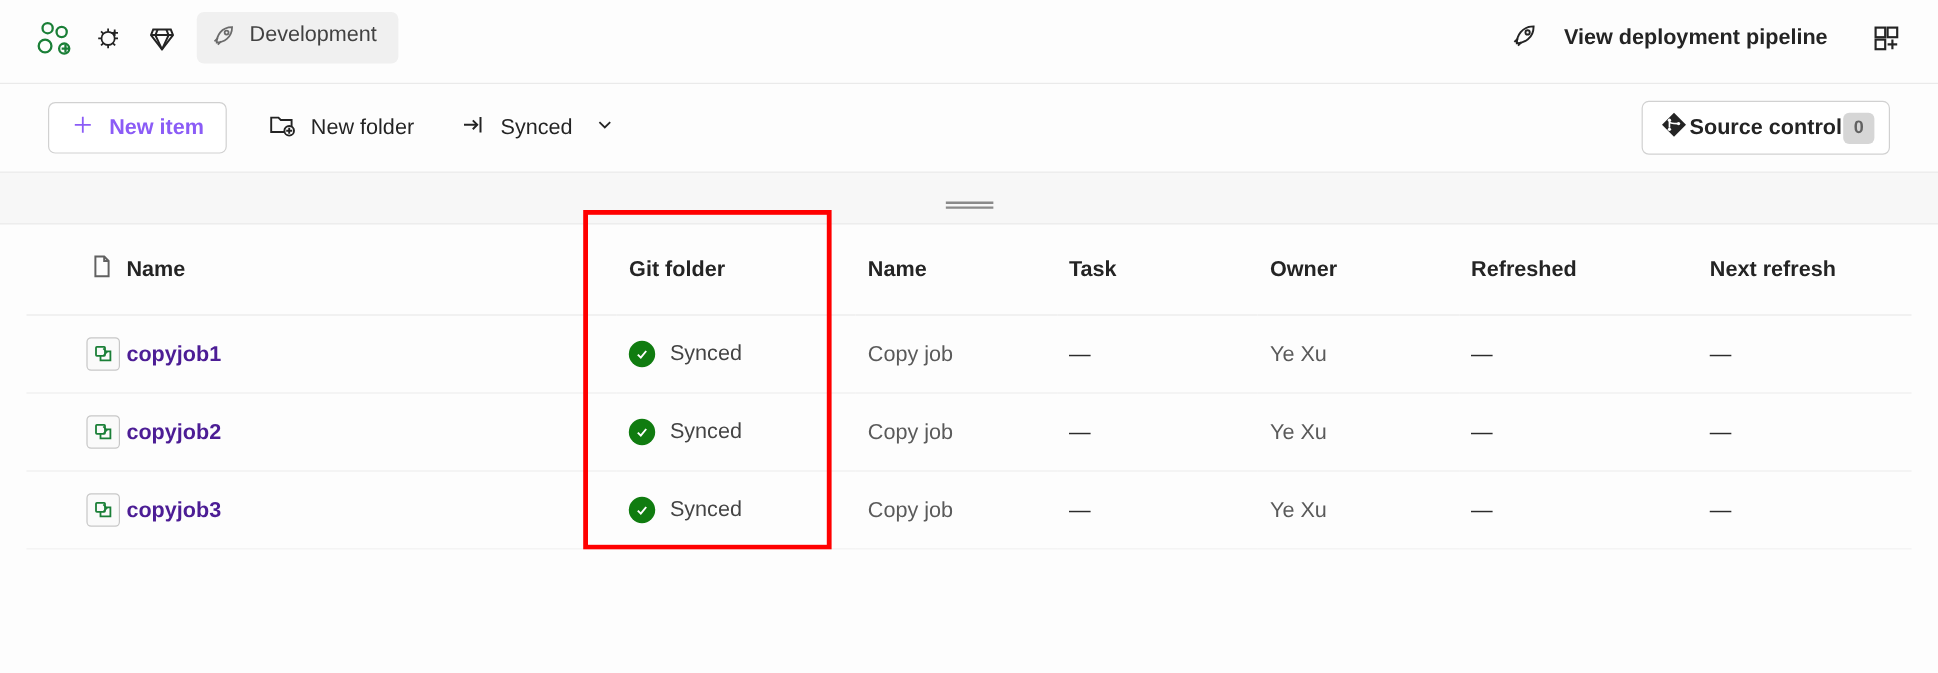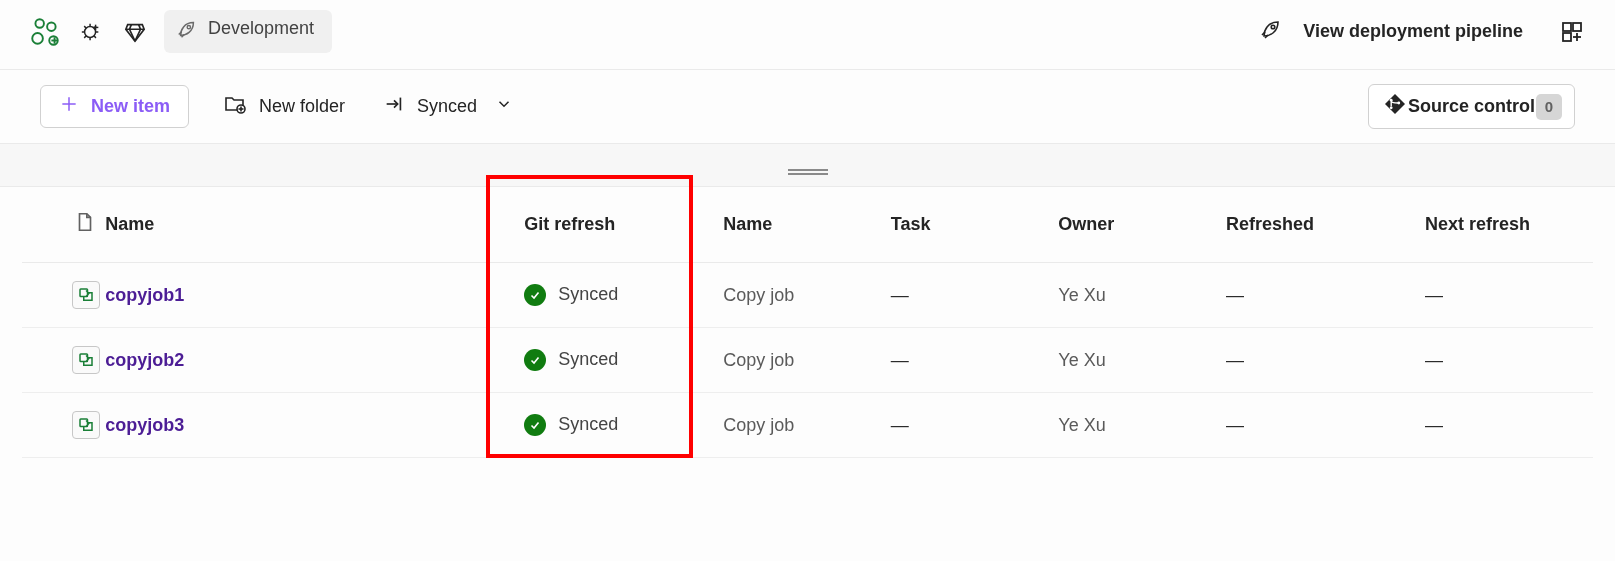--- a/index.html
+++ b/index.html
@@ -257,21 +257,21 @@
         <tr>
           <th style="padding-left:52px;">
             <span class="doc-icon">
               <svg class="icon22" viewBox="0 0 24 24" fill="none" stroke="currentColor" stroke-width="1.8">
                   <path d="M6 3 H14 L18 7 V21 H6 Z"></path>
                   <path d="M14 3 V7 H18"></path>
                 </svg>
             </span>
           </th>
           <th>Name</th>
-          <th id="git-header">Git refresh</th>
+          <th id="git-header">Git folder</th>
           <th>Name</th>
           <th>Task</th>
           <th>Owner</th>
           <th>Refreshed</th>
           <th>Next refresh</th>
         </tr>
       </thead>
       <tbody id="rows-body">
   <tr>
     <td style="padding-left:50px;">

